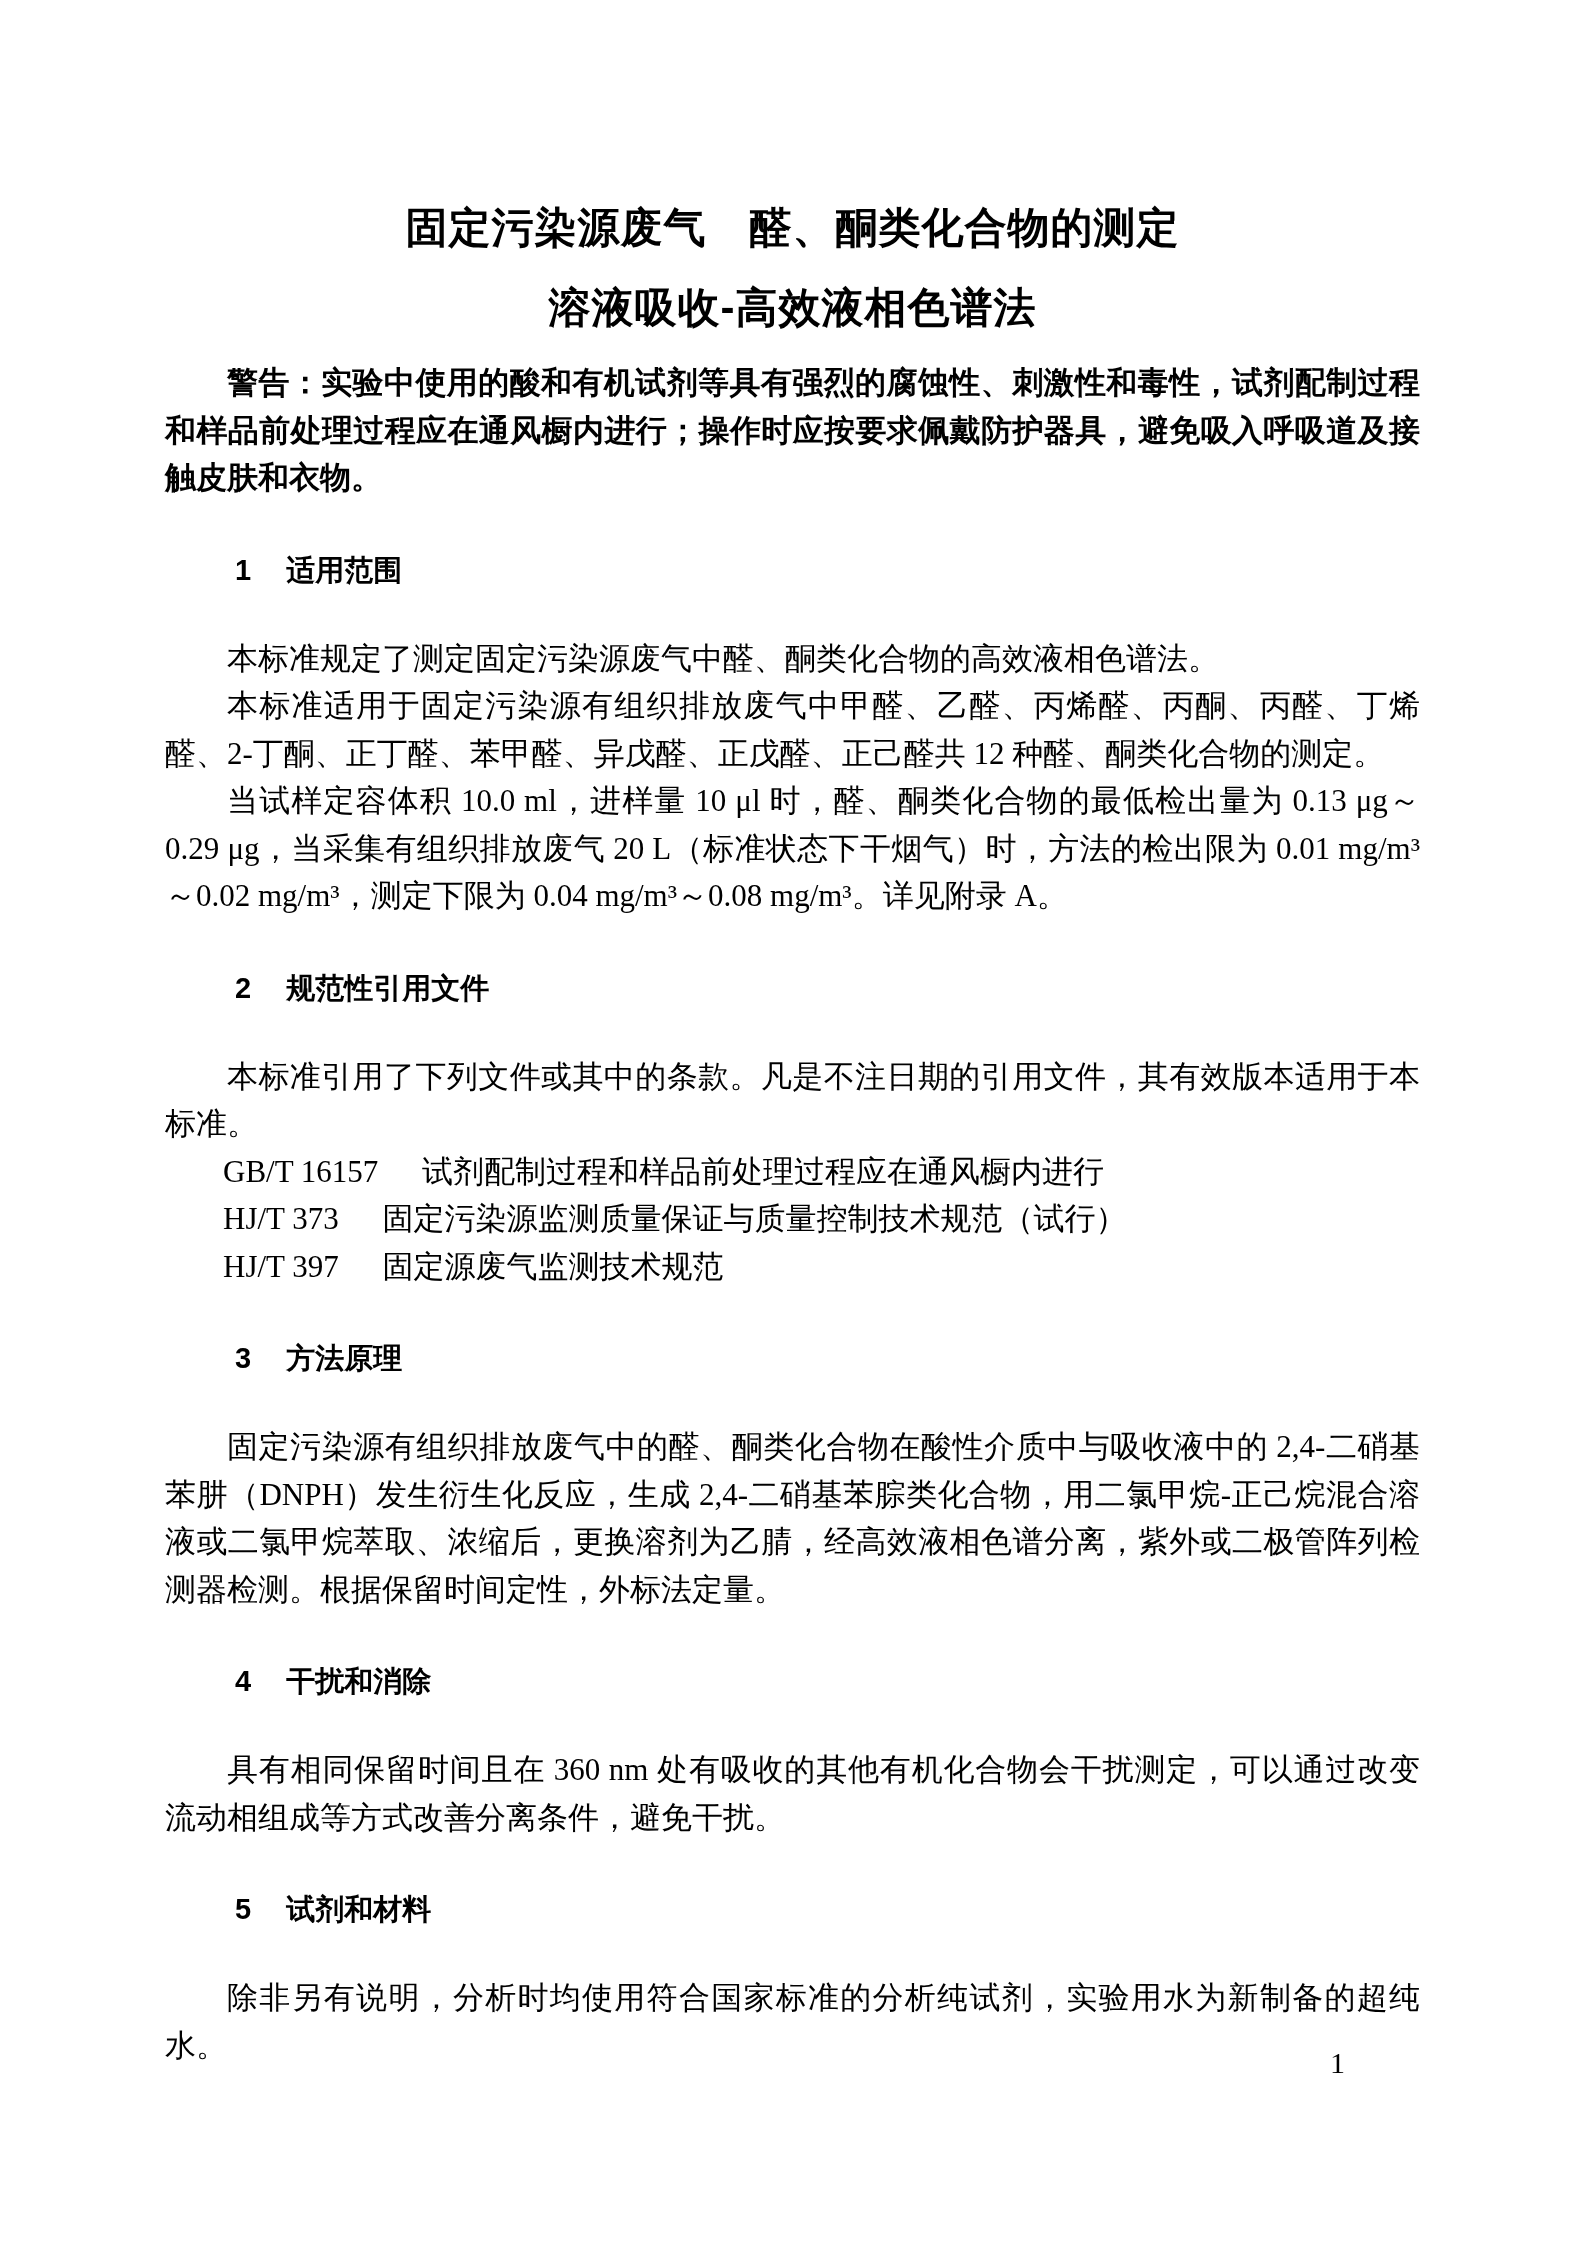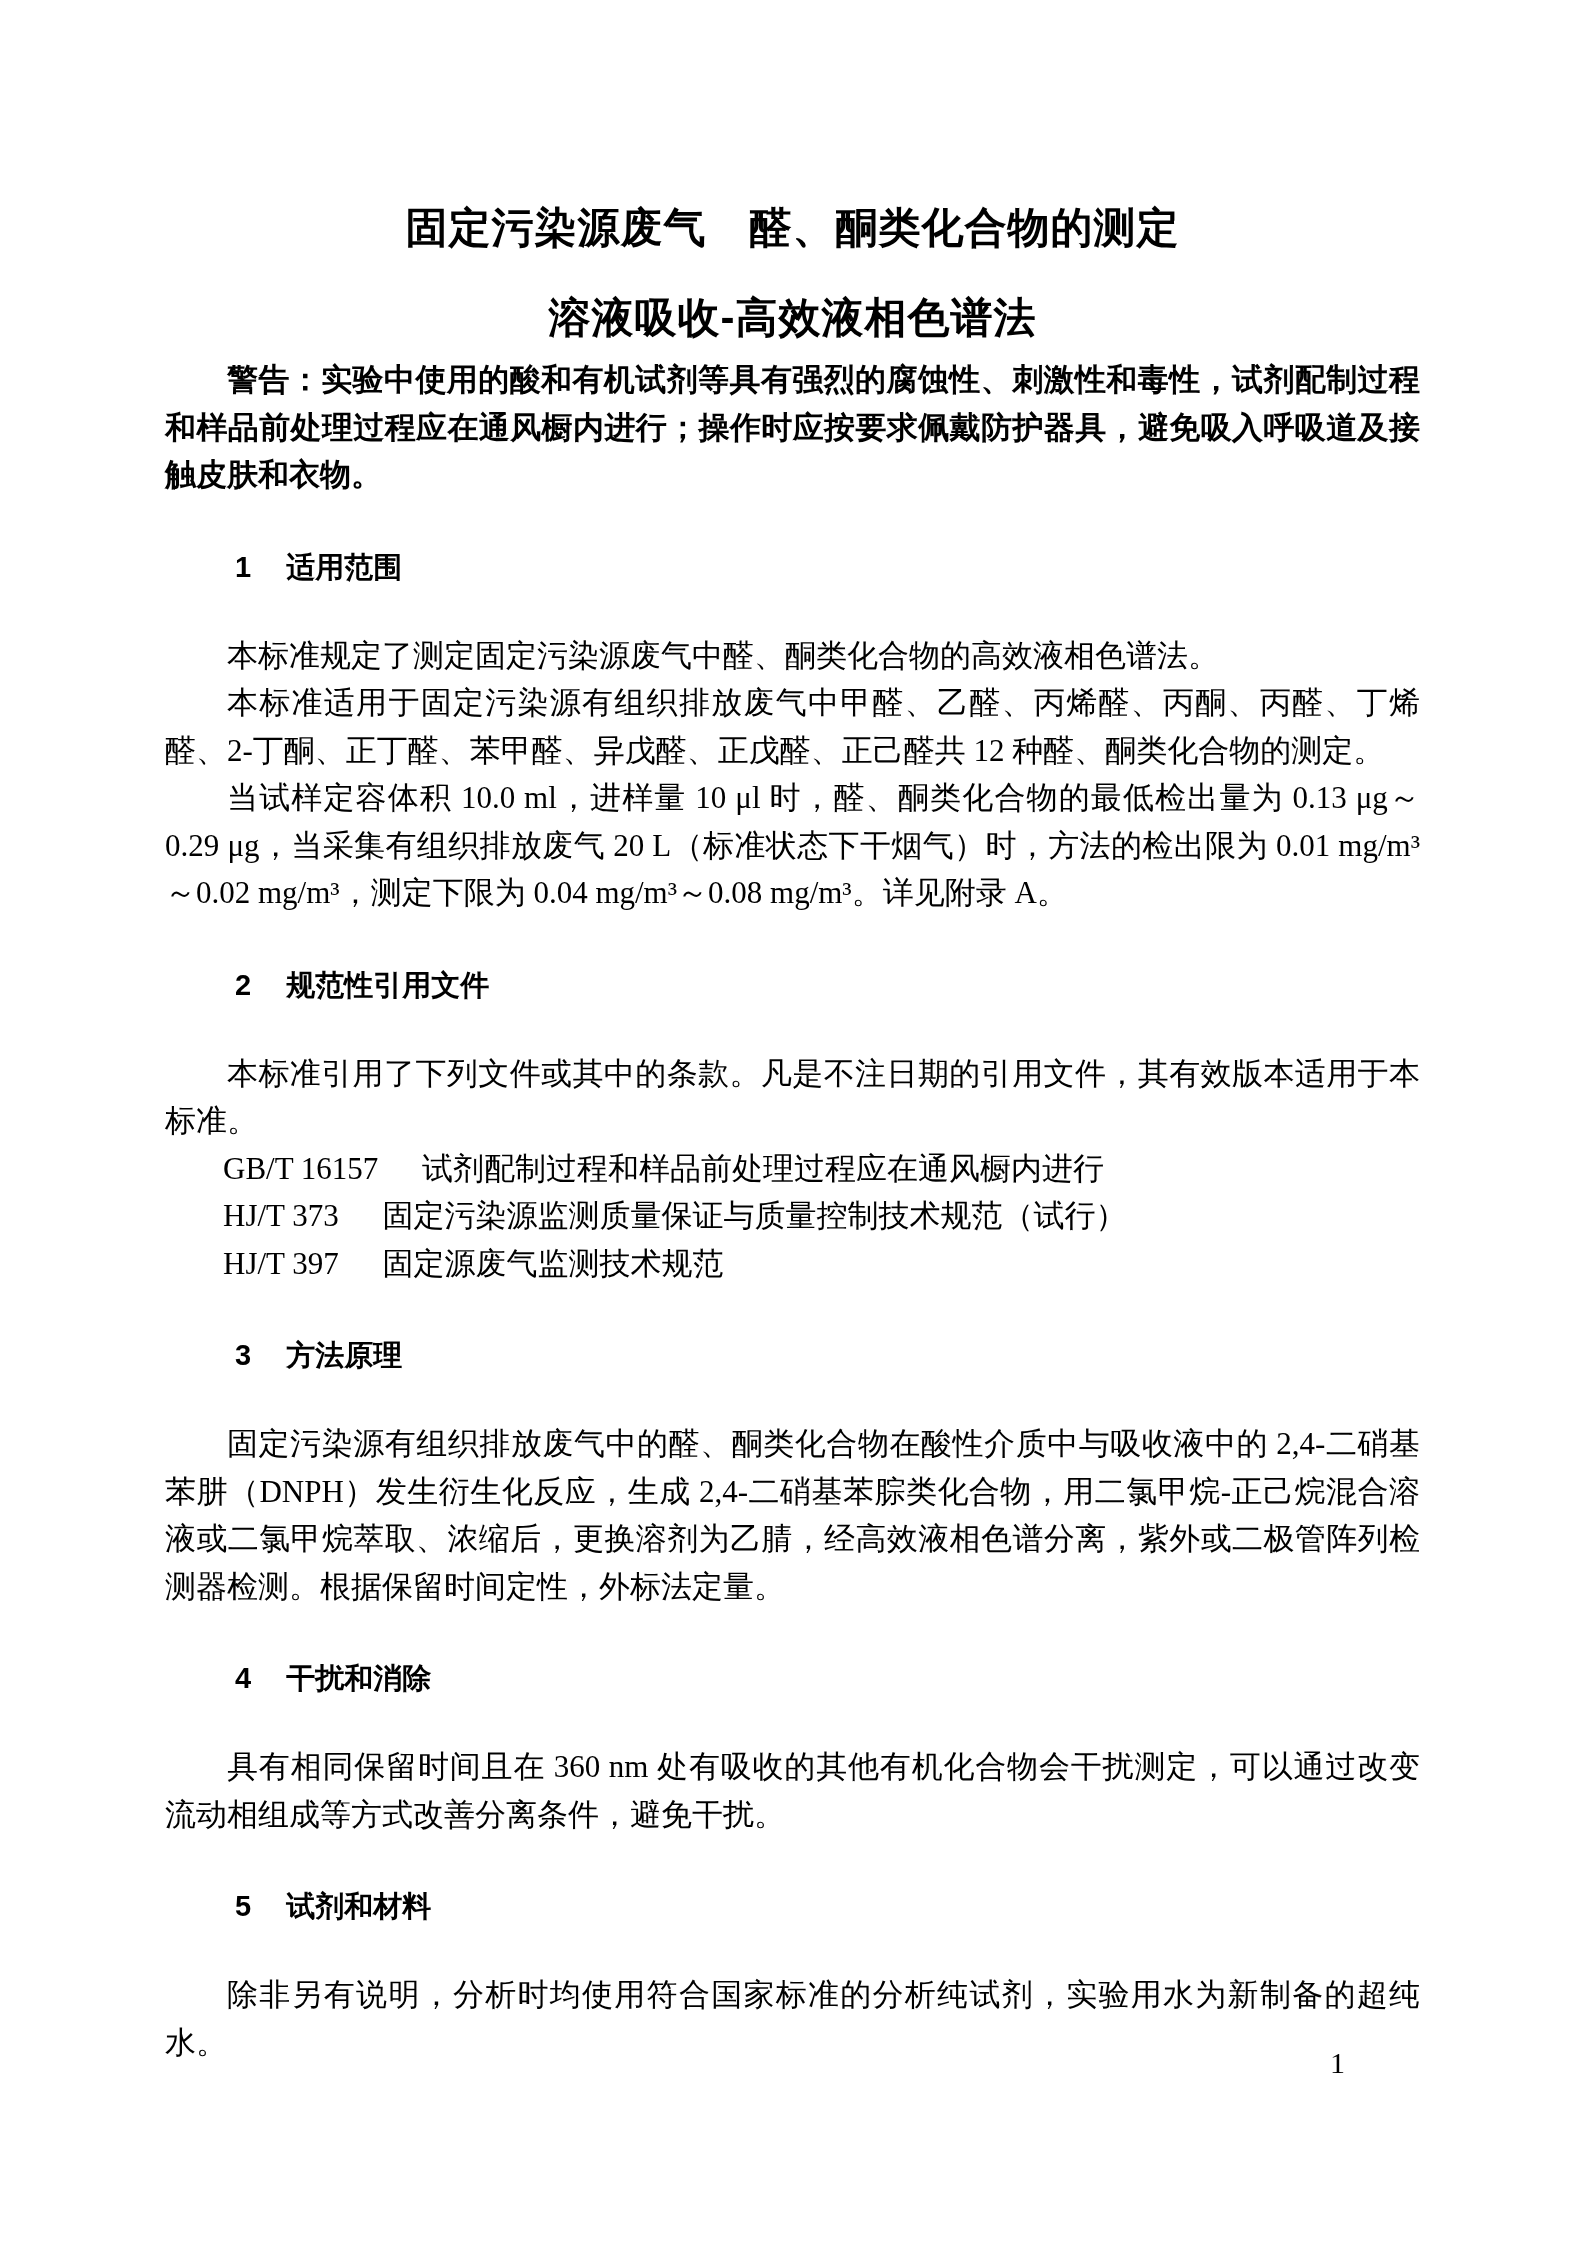--- a/index.html
+++ b/index.html
@@ -19,24 +19,24 @@
 
   .doc-title {
     font-family: "Liberation Sans", "DejaVu Sans", sans-serif;
     font-weight: bold;
     font-size: 42px;
     line-height: 56px;
     text-align: center;
     letter-spacing: 1px;
   }
   .doc-title.line1 { margin-top: 200px; }
-  .doc-title.line2 { margin-top: 34px; }
+  .doc-title.line2 { margin-top: 24px; }
 
   .warning {
-    margin-top: 10px;
+    margin-top: 23px;
     font-family: "Liberation Sans", "DejaVu Sans", sans-serif;
     font-weight: bold;
     font-size: 31px;
     line-height: 47.5px;
     text-align: justify;
     text-indent: 62px;
   }
 
   .sec-h {
     font-family: "Liberation Sans", "DejaVu Sans", sans-serif;

